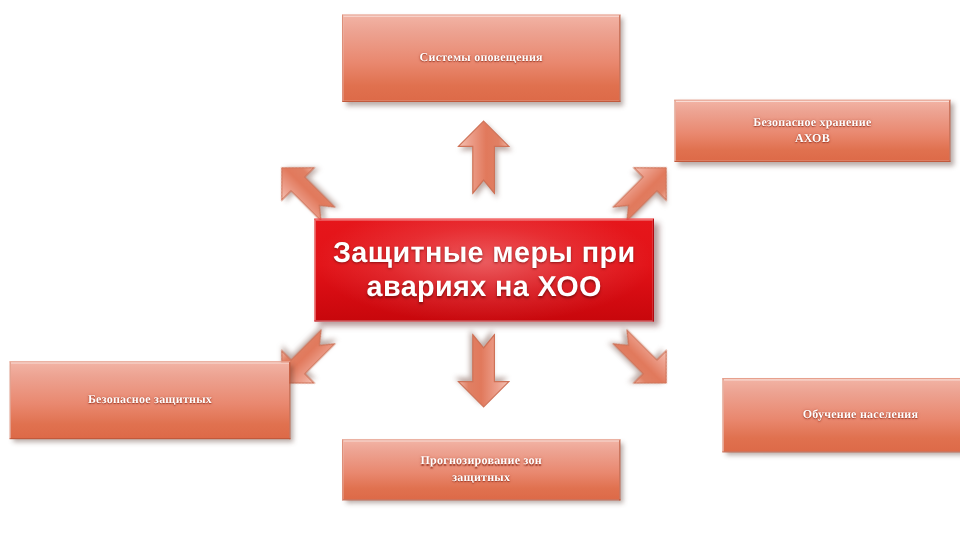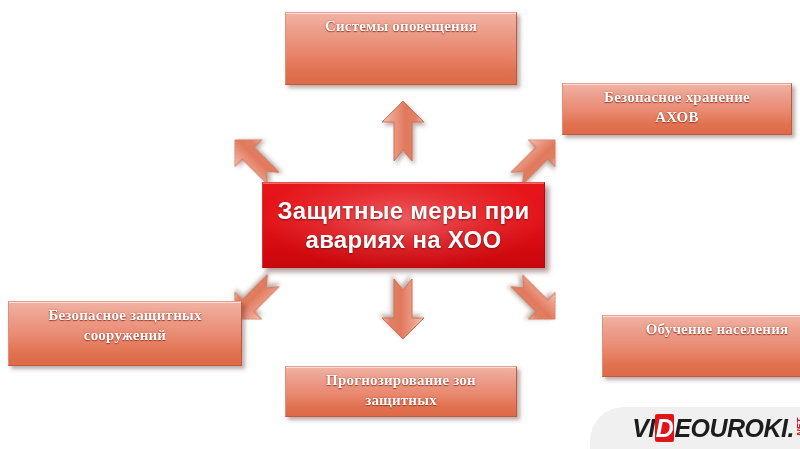--- a/index.html
+++ b/index.html
@@ -18,37 +18,37 @@
     height: 449px;
     background: #ffffff;
     overflow: hidden;
   }
 
   
   .node {
     position: absolute;
     box-sizing: border-box;
     display: flex;
-    align-items: flex-start;
+    align-items: center;
     justify-content: center;
     text-align: center;
     background: linear-gradient(to bottom,
         #f2b3a4 0%,
         #eda392 18%,
         #e9886f 55%,
         #e0714f 82%,
         #dd6a48 100%);
     border: 1px solid #c1593c;
     border-top-color: #e7a08d;
     border-left-color: #dd8f79;
     box-shadow: 3px 3px 4px rgba(90, 60, 50, 0.42),
                 inset 0 1px 0 rgba(255,255,255,0.55);
     color: #ffffff;
     font-weight: bold;
-    font-size: 15px;
+    font-size: 10px;
     line-height: 1.32;
     letter-spacing: 0.2px;
     text-shadow: 0 1px 1px rgba(150, 50, 30, 0.85),
                  0 0 2px rgba(160, 60, 40, 0.6);
     padding: 4px 8px;
   }
 
   .node .label { display: block; }
 
   
@@ -261,21 +261,20 @@
   <div class="node" id="node-topright">
     <div>
       <span class="label">Безопасное хранение</span>
       <span class="label">АХОВ</span>
     </div>
   </div>
 
   <div class="node" id="node-botleft">
     <div>
       <span class="label">Безопасное защитных</span>
-      <span class="label">сооружений</span>
     </div>
   </div>
 
   <div class="node" id="node-botcenter">
     <div>
       <span class="label">Прогнозирование зон</span>
       <span class="label">защитных</span>
     </div>
   </div>
 
@@ -285,17 +284,14 @@
     </div>
   </div>
 
   <div id="center-node">
     <div>
       <span class="label">Защитные меры</span>
       <span class="label">при авариях на ХОО</span>
     </div>
   </div>
 
-  <div id="watermark">
-    <div id="wm-text"><span>VI</span><span id="wm-d">D</span><span>EOUROKI.</span><span id="wm-net">.NET</span></div>
-  </div>
 
 </div>
 
 </body></html>

